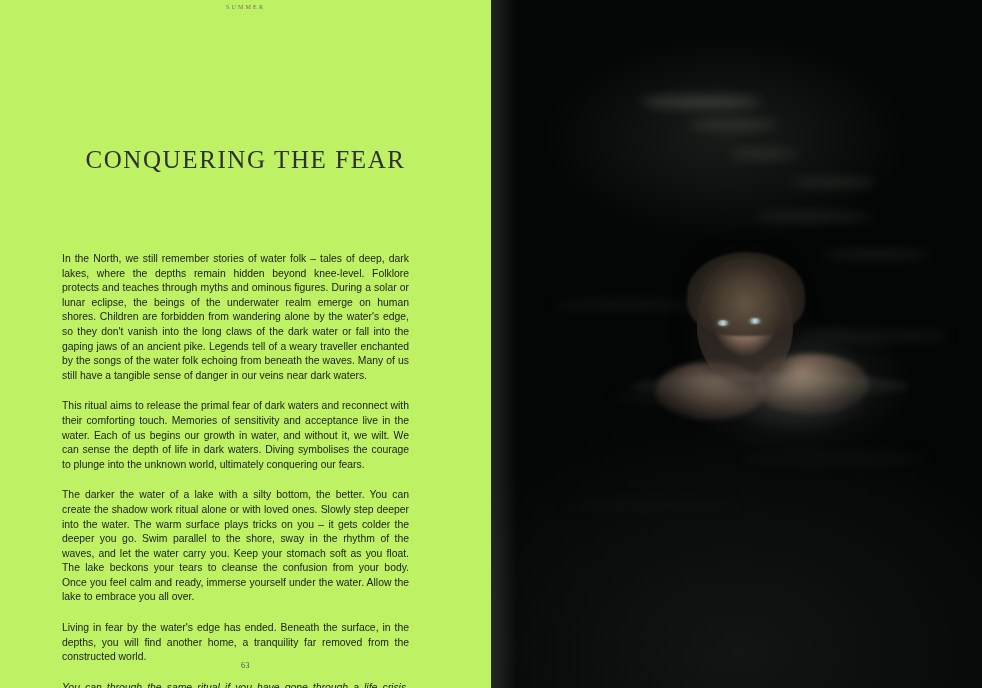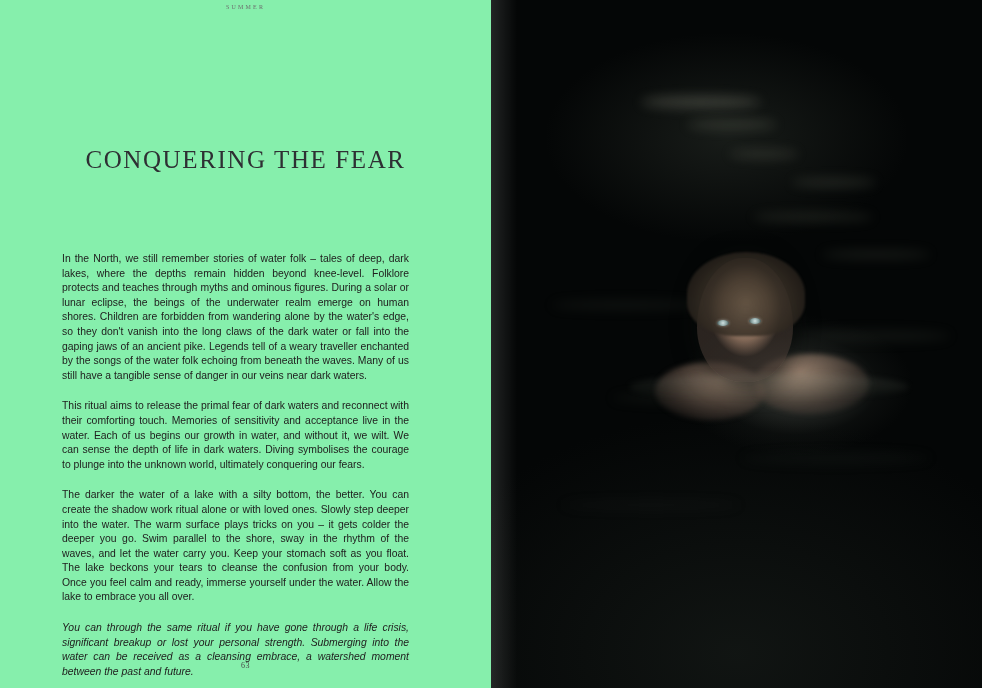--- a/index.html
+++ b/index.html
@@ -17,21 +17,21 @@
     display: flex;
     width: 982px;
     height: 688px;
   }
 
   
   .page-left {
     position: relative;
     width: 491px;
     height: 688px;
-    background: #86efac;
+    background: #bef264;
     box-sizing: border-box;
   }
   .running-head {
     position: absolute;
     top: 4px;
     left: 0;
     width: 100%;
     text-align: center;
     font-family: "Liberation Serif", serif;
     font-size: 6px;
@@ -209,20 +209,21 @@
     <div class="running-head">SUMMER</div>
 
     <div class="title-block">
       <div class="title-line">CONQUERING THE FEAR</div>
     </div>
 
     <div class="body-col">
       <p>In the North, we still remember stories of water folk – tales of deep, dark lakes, where the depths remain hidden beyond knee-level. Folklore protects and teaches through myths and ominous figures. During a solar or lunar eclipse, the beings of the underwater realm emerge on human shores. Children are forbidden from wandering alone by the water's edge, so they don't vanish into the long claws of the dark water or fall into the gaping jaws of an ancient pike. Legends tell of a weary traveller enchanted by the songs of the water folk echoing from beneath the waves. Many of us still have a tangible sense of danger in our veins near dark waters.</p>
       <p>This ritual aims to release the primal fear of dark waters and reconnect with their comforting touch. Memories of sensitivity and acceptance live in the water. Each of us begins our growth in water, and without it, we wilt. We can sense the depth of life in dark waters. Diving symbolises the courage to plunge into the unknown world, ultimately conquering our fears.</p>
       <p>The darker the water of a lake with a silty bottom, the better. You can create the shadow work ritual alone or with loved ones. Slowly step deeper into the water. The warm surface plays tricks on you – it gets colder the deeper you go. Swim parallel to the shore, sway in the rhythm of the waves, and let the water carry you. Keep your stomach soft as you float. The lake beckons your tears to cleanse the confusion from your body. Once you feel calm and ready, immerse yourself under the water. Allow the lake to embrace you all over.</p>
+      <p>Living in fear by the water's edge has ended. Beneath the surface, in the depths, you will find another home, a tranquility far removed from the constructed world.</p>
       <p class="italic">You can through the same ritual if you have gone through a life crisis, significant breakup or lost your personal strength. Submerging into the water can be received as a cleansing embrace, a watershed moment between the past and future.</p>
     </div>
 
     <div class="folio">63</div>
   </div>
 
   <div class="page-right">
     <div class="photo">
       <div class="streak s1"></div>
       <div class="streak s2"></div>

